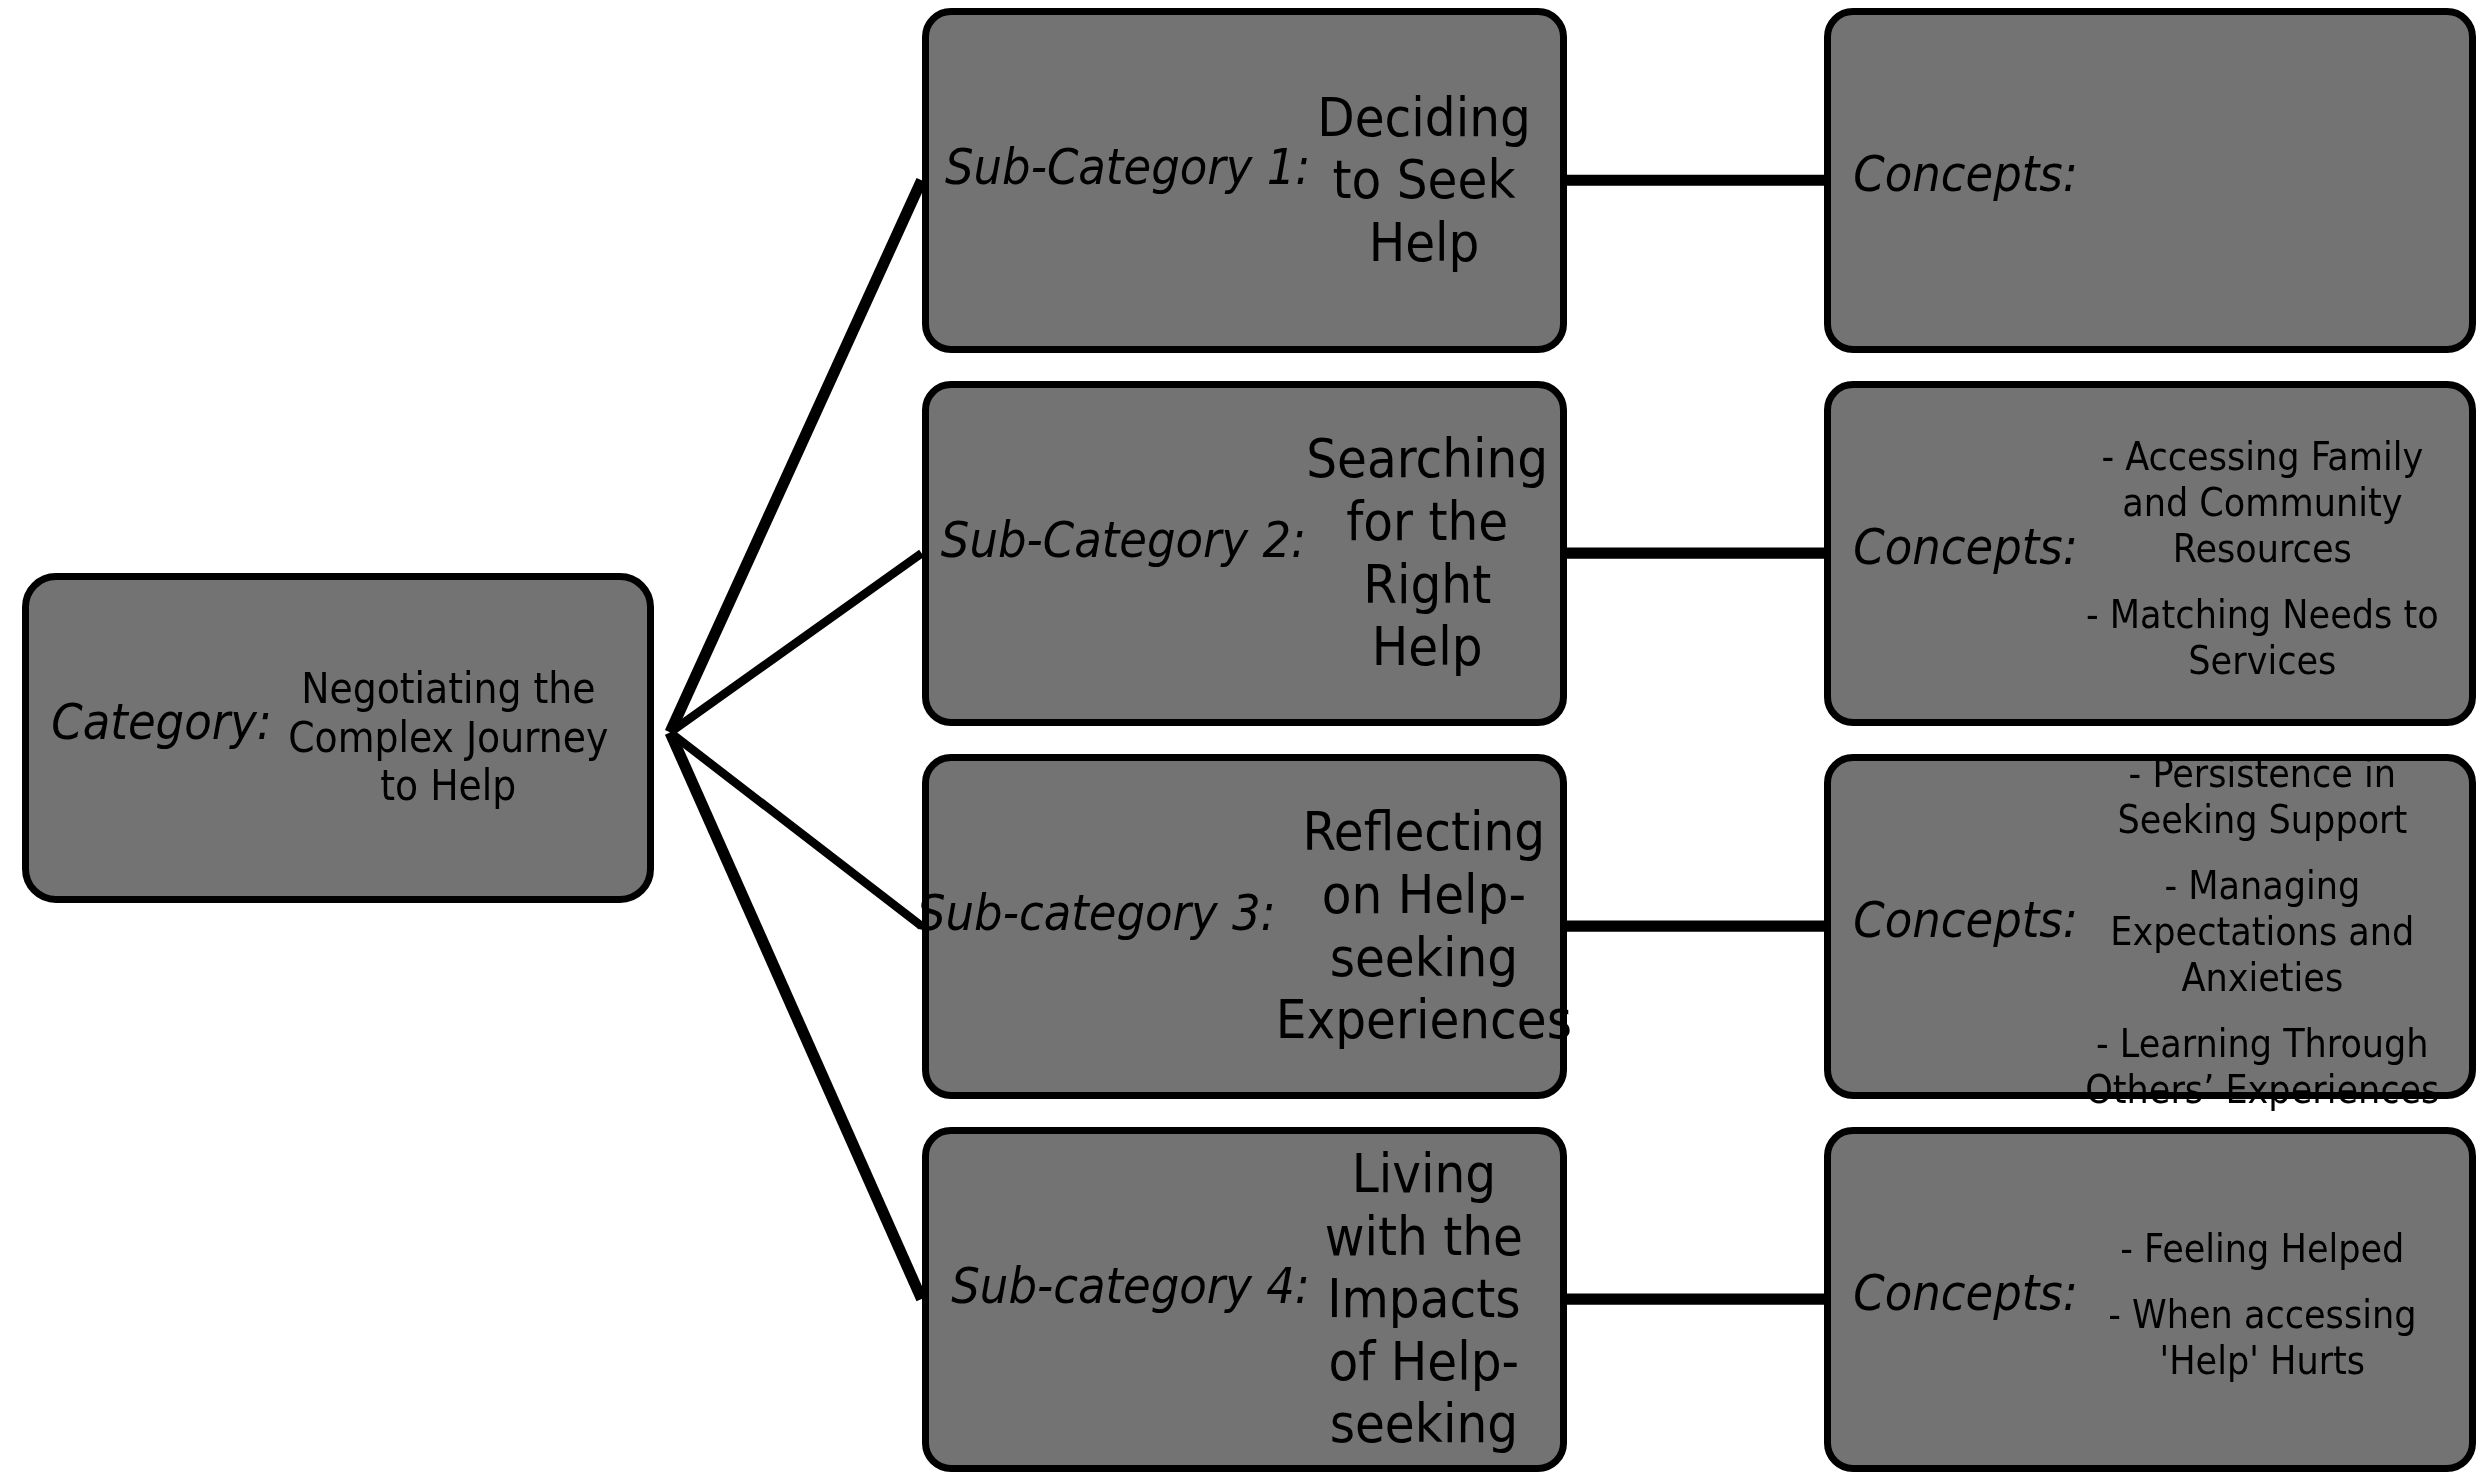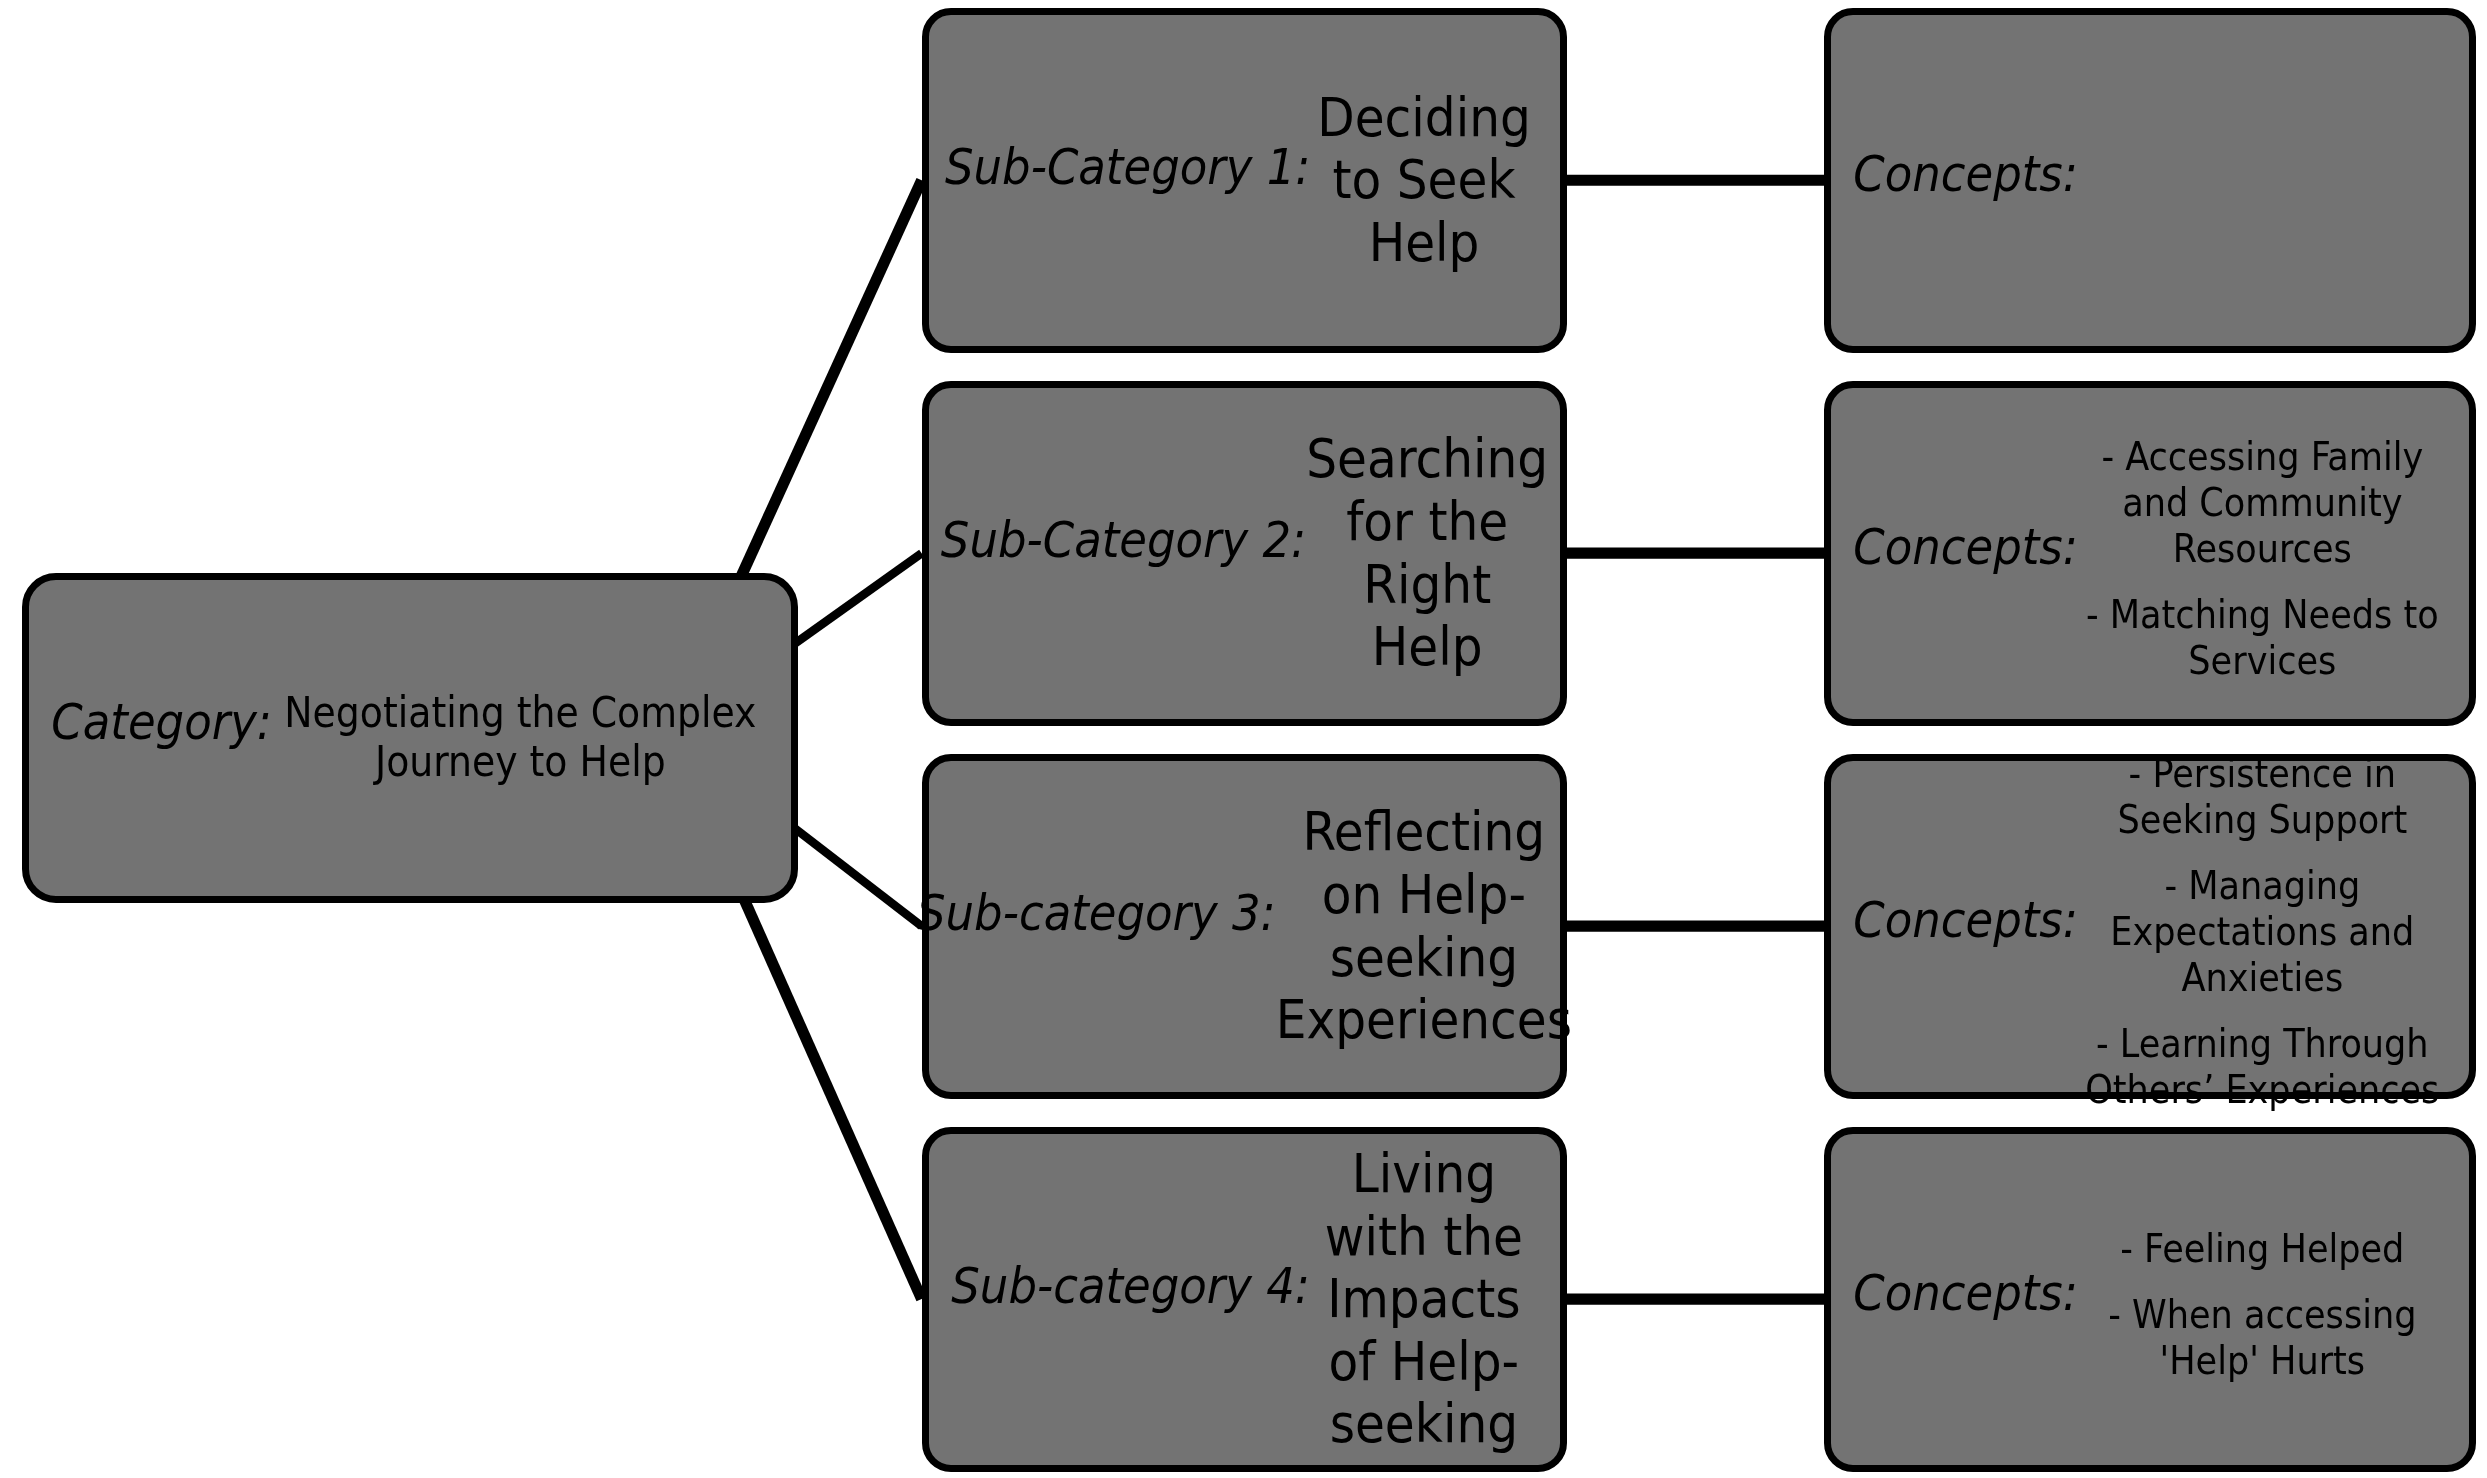--- a/index.html
+++ b/index.html
@@ -12,21 +12,21 @@
 
   .node{position:absolute;box-sizing:border-box;
         border:7.2px solid #000000;border-radius:29px;background:#737373;
         display:flex;flex-direction:row;align-items:center;justify-content:center;
         text-align:center;padding:12px 22.3px;}
 
   .node .title{font-style:italic;font-weight:400;line-height:1.15;white-space:nowrap;}
   .node .body{font-style:normal;font-weight:400;line-height:1.16;}
 
   
-  #category{left:22px;top:573px;width:776px;height:330px;border-radius:34px;}
+  #category{left:22px;top:573px;width:632px;height:330px;border-radius:34px;}
   #category .title{font-size:50px;margin-bottom:30px;}
   #category .body{font-size:42px;}
 
   
   .subcat{left:922px;width:645px;}
   .subcat .title{font-size:50px;margin-bottom:26px;}
   .subcat .body{font-size:54px;}
 
   #subcat-1{top:8px;height:219px;}
   #subcat-2{top:263px;height:227px;}

